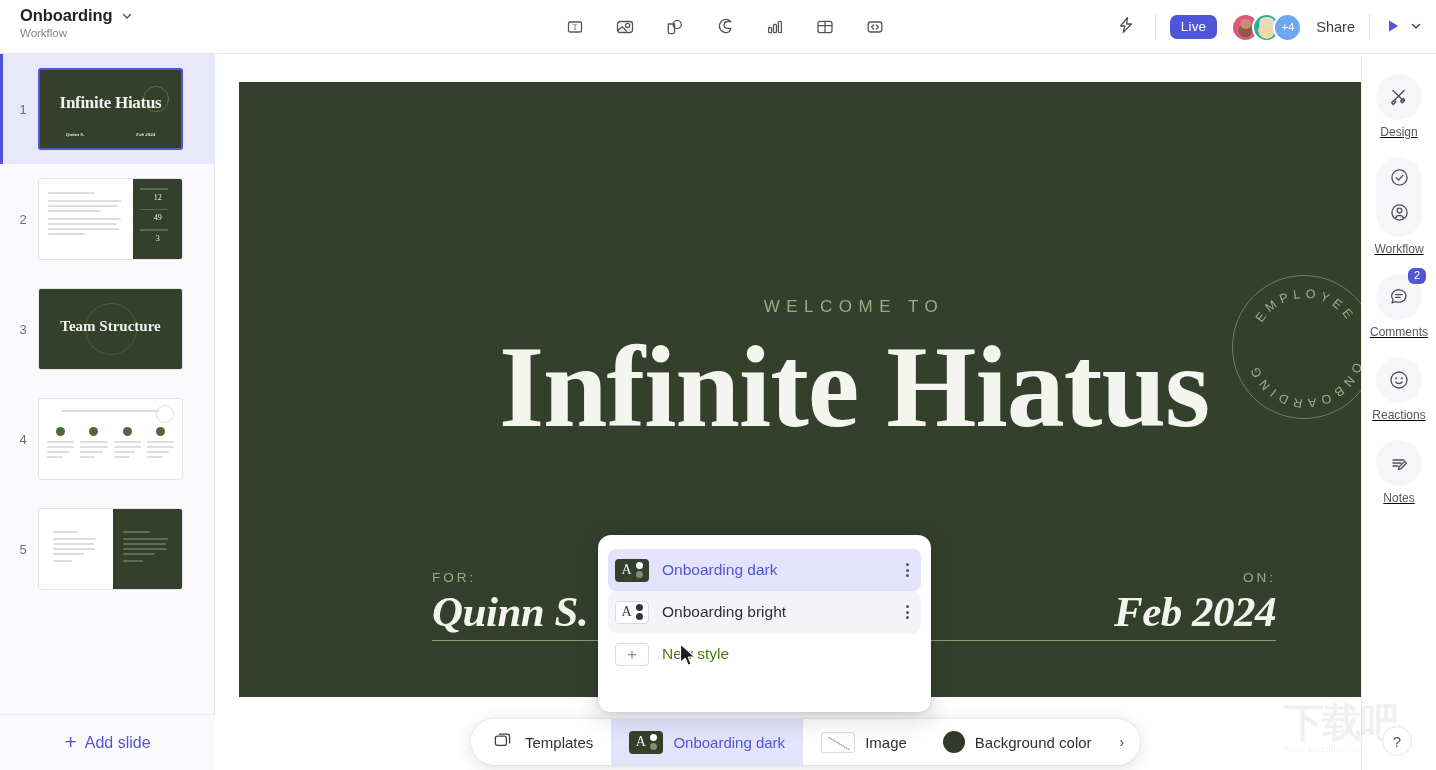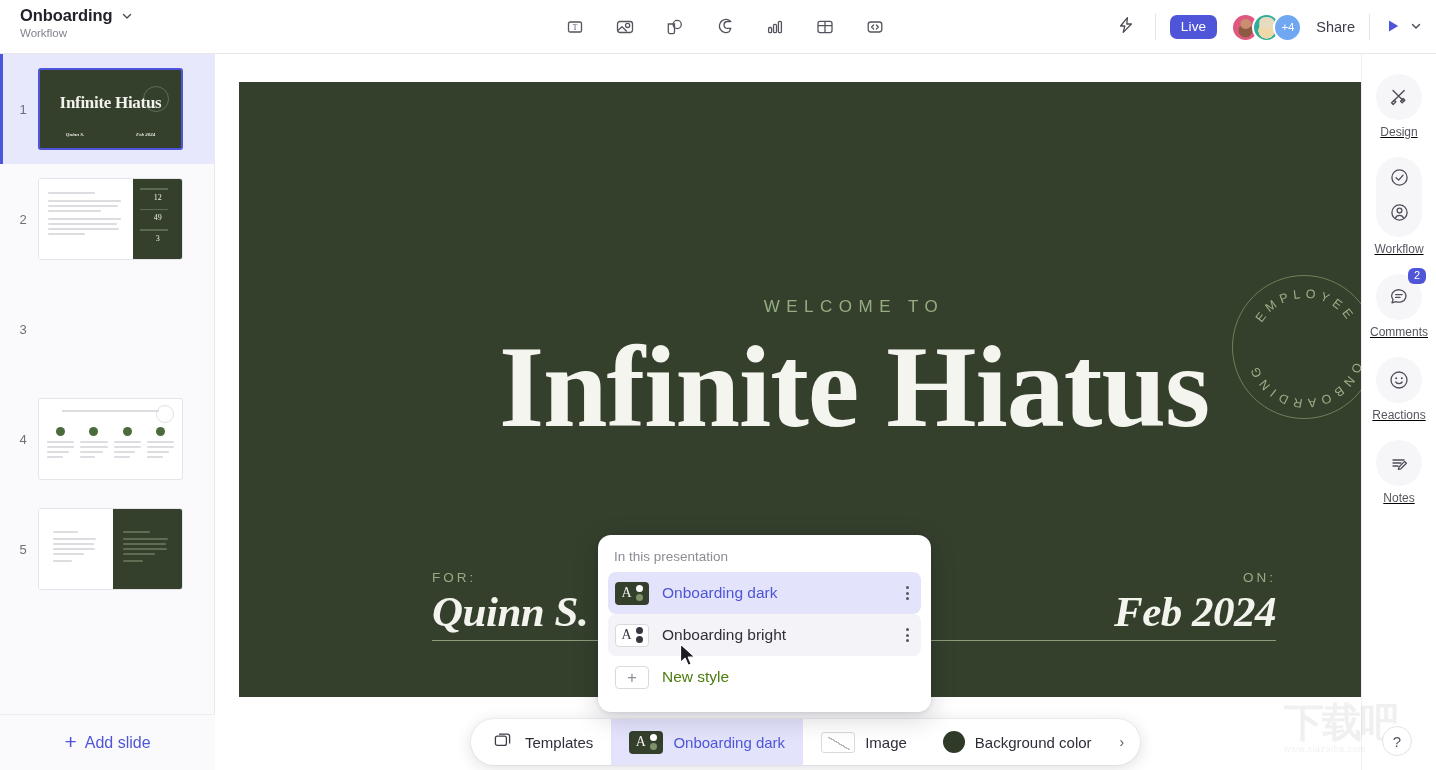--- a/index.html
+++ b/index.html
@@ -428,20 +428,24 @@
           <div class="t2-cap"></div>
           <div class="t2-stat">
               <b>3</b>
             </div>
         </div>
       </div>
     </div>
 
     <div class="slide-row">
       <div class="slide-num">3</div>
+      <div class="thumb thumb-dark">
+        <div class="t3-ring"></div>
+        <div class="t3-title">Team Structure</div>
+      </div>
     </div>
 
     <div class="slide-row">
       <div class="slide-num">4</div>
       <div class="thumb t4">
         <div class="t4-head"></div>
         <div class="t4-ring"></div>
         <div class="t4-cols">
           <div class="t4-col">
               <div class="t4-dot"></div>
@@ -532,21 +536,20 @@
       </div>
       <div class="foot-col right">
         <div class="foot-label">ON:</div>
         <span class="foot-value">Feb 2024</span>
       </div>
     </div>
   </div>
 </div>
 
 <div class="style-menu">
-  <div class="menu-head">In this presentation</div>
 
   <div class="menu-item selected">
     <div class="swatch dark">
       <span class="A">A</span>
       <span class="dots">
           <i></i>
           <i></i>
         </span>
     </div>
     <div class="label">Onboarding dark</div>

